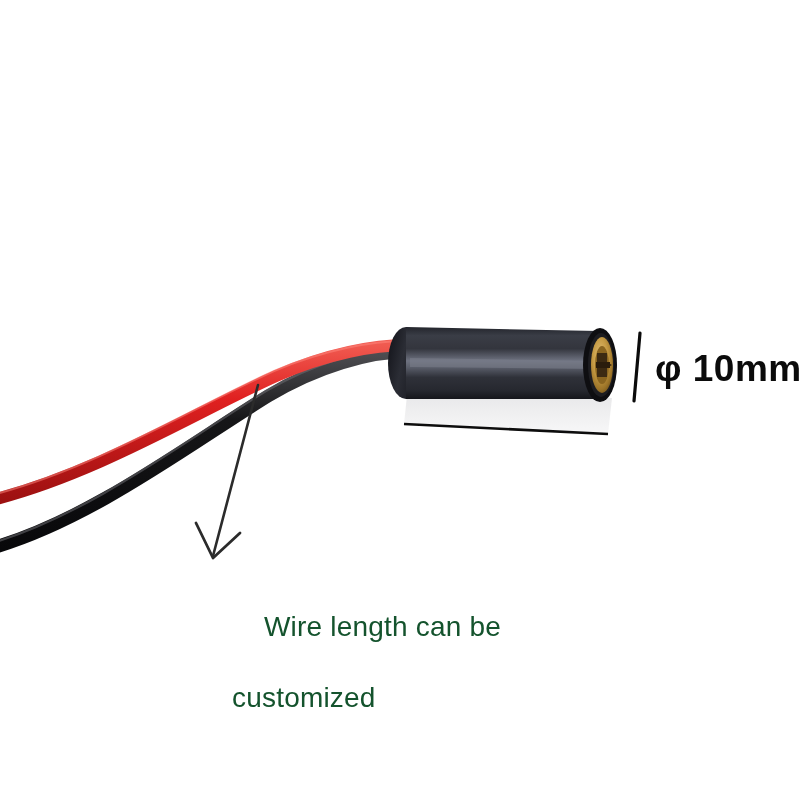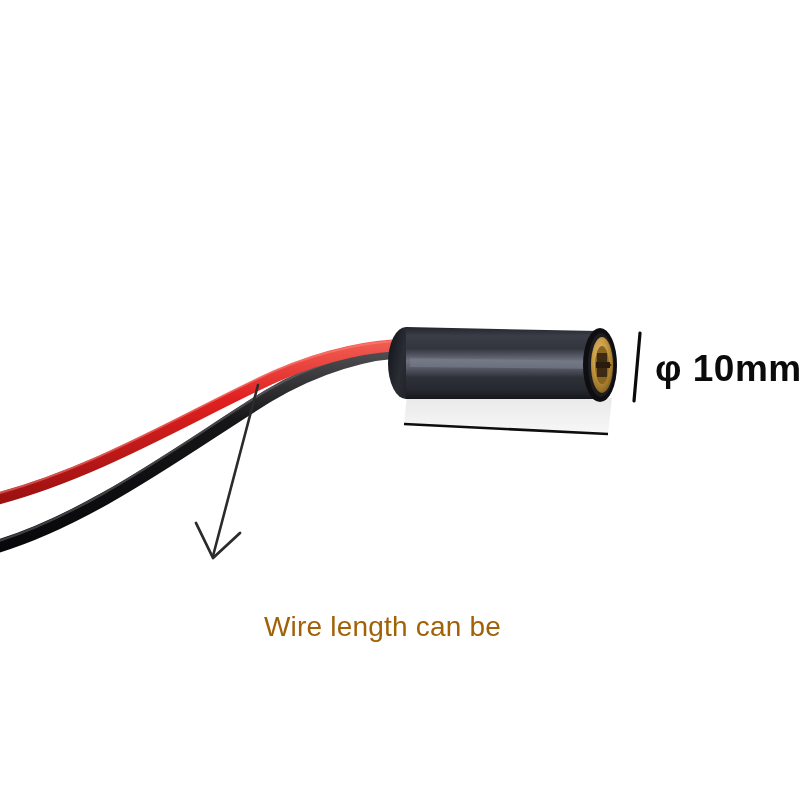--- a/index.html
+++ b/index.html
@@ -40,21 +40,21 @@
     top: 440px;
     font-size: 42px;
     font-weight: 700;
     letter-spacing: 0.5px;
   }
   #wire-note {
     left: 232px;
     top: 573px;
     font-size: 28px;
     font-weight: 400;
-    color: #a16207;
+    color: #14532d;
     letter-spacing: 0.2px;
   }
   #wire-note .l2 {
     display: block;
   }
 </style>
 </head>
 <body>
 
 <div id="stage">
@@ -140,15 +140,16 @@
       <path d="M 258 385 L 213 556" stroke="#2b2b2b" stroke-width="2.6" fill="none" stroke-linecap="round"></path>
       <path d="M 196 523 L 213 558 L 240 533" stroke="#2b2b2b" stroke-width="2.8" fill="none" stroke-linecap="round" stroke-linejoin="round"></path>
     </g>
   </svg>
 
   <div class="lbl" id="dim-diameter-label">φ 10mm</div>
 
 
   <div class="lbl" id="wire-note">
     <span>Wire length can be</span>
+    <span class="l2">customized</span>
   </div>
 
 </div>
 
 </body></html>

